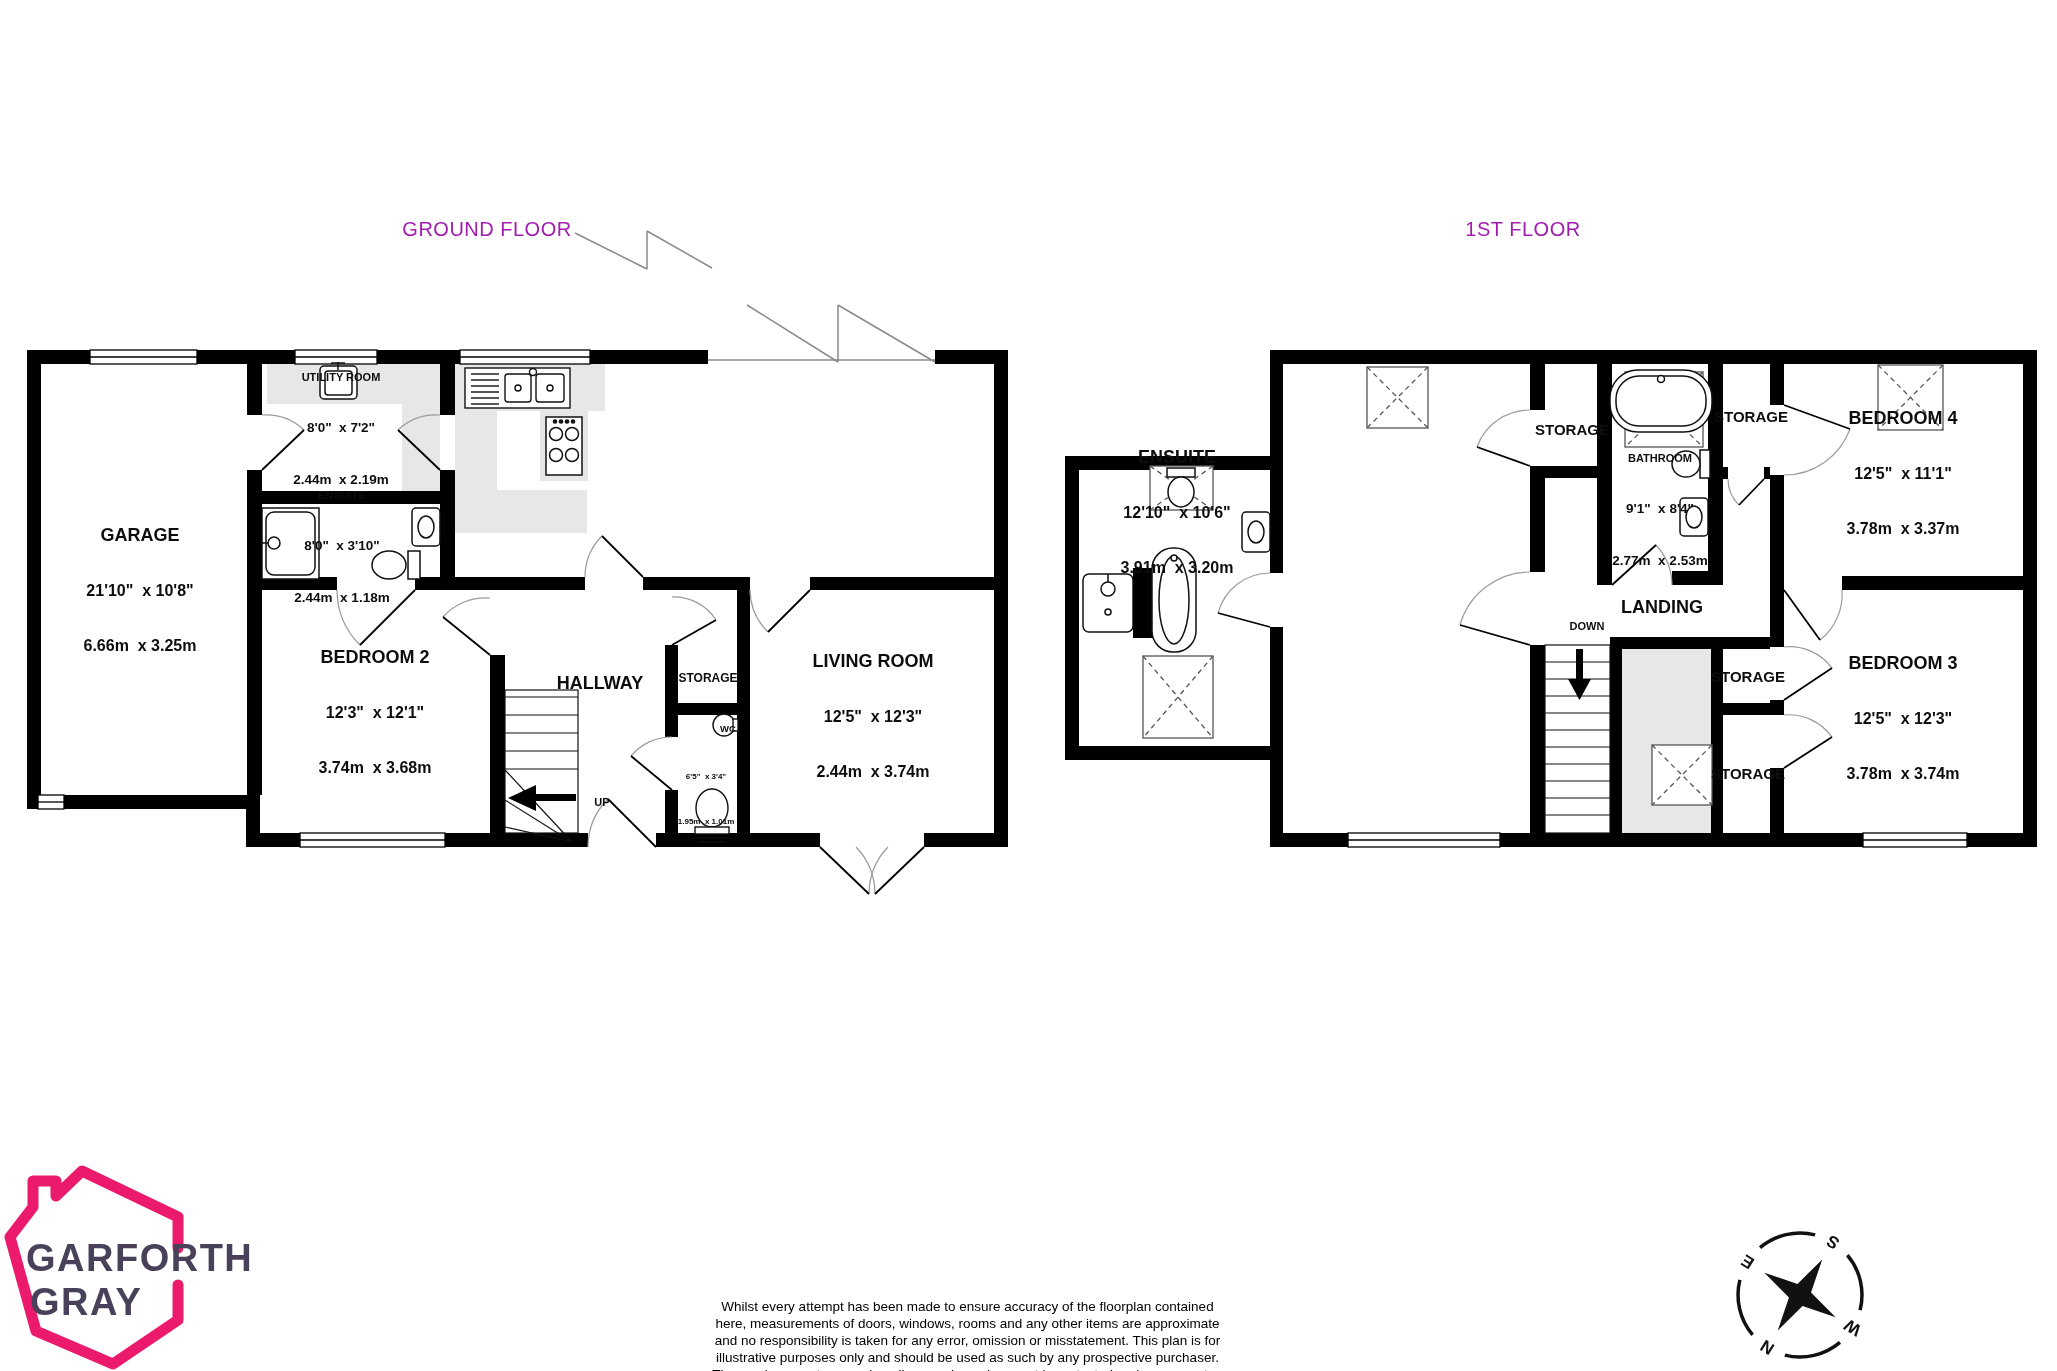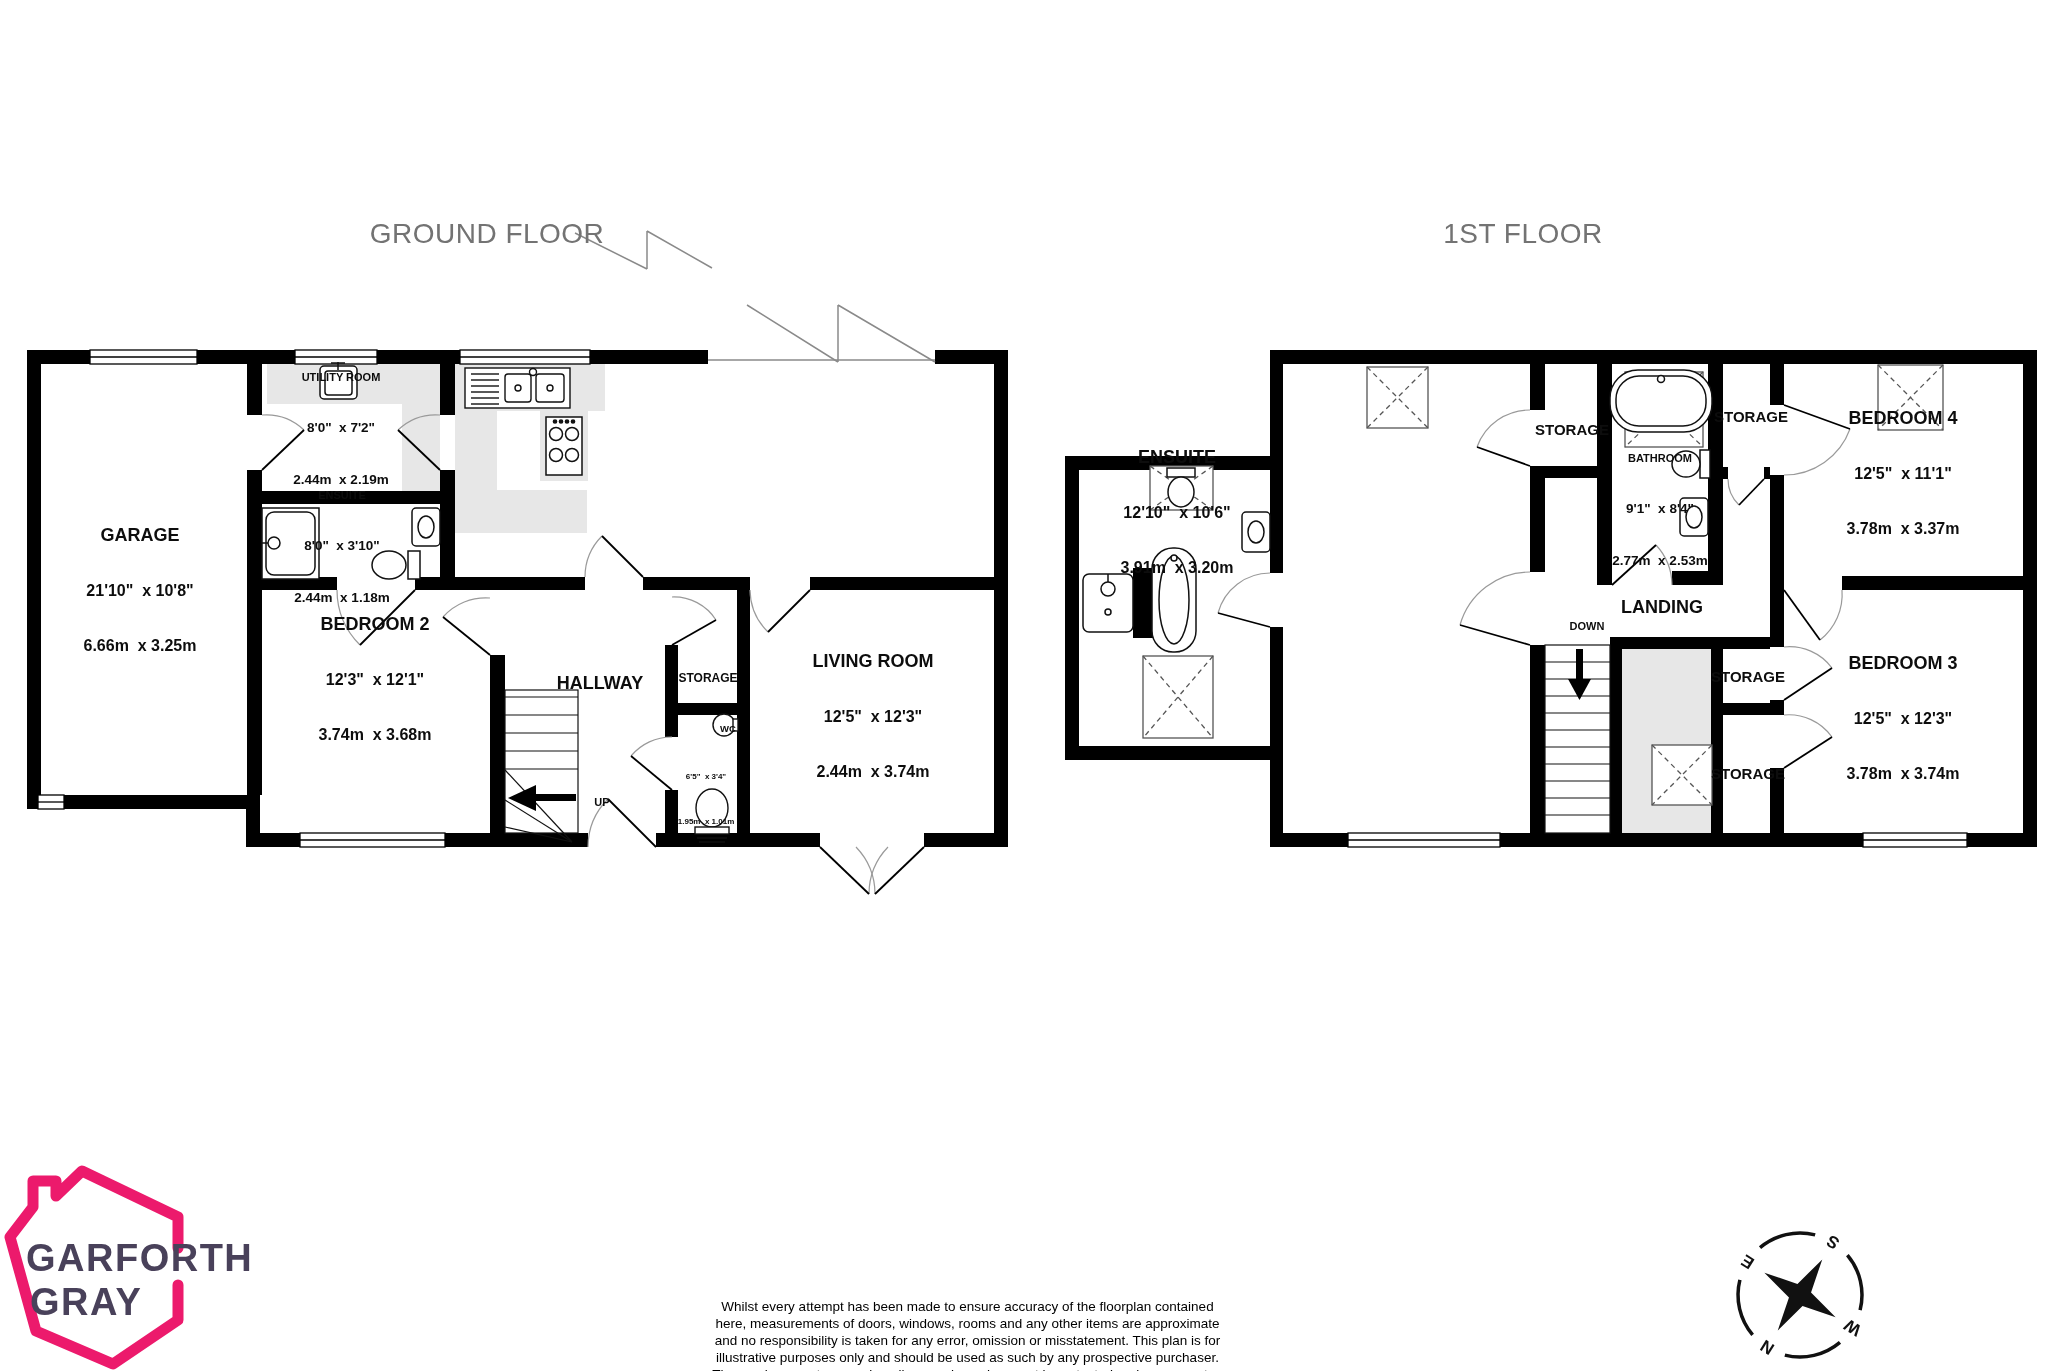--- a/index.html
+++ b/index.html
@@ -1,18 +1,18 @@
 <!DOCTYPE html>
 <html><head>
 <meta charset="utf-8">
 <style>
   html,body{margin:0;padding:0;background:#fff;font-family:"Liberation Sans",sans-serif;}
   #canvas{position:relative;width:2057px;height:1371px;background:#fff;overflow:hidden;}
   #plan-svg{position:absolute;left:0;top:0;}
-  .floor-title{position:absolute;transform:translateX(-50%);font-size:28px;color:#737373;letter-spacing:.5px;white-space:nowrap;}
+  .floor-title{position:absolute;transform:translateX(-50%);font-size:20px;color:#a21caf;letter-spacing:.5px;white-space:nowrap;}
   .room-label{position:absolute;transform:translate(-50%,-50%);text-align:center;color:#0d0d0d;line-height:1.14;white-space:pre-wrap;}
   .rn{font-weight:700;font-size:18px;}
   .rd{font-weight:700;font-size:16px;}
   .sm .rn{font-size:11px;}
   .sm .rd{font-size:13.5px;}
   .xs .rn{font-size:9.5px;padding-left:44px;}
   .xs .rd{font-size:8px;}
   .tag{font-size:12px;font-weight:700;}
   .tag-lg{font-size:15px;font-weight:700;}
   .tiny{font-size:11px;font-weight:700;margin-left:12px;}
@@ -366,21 +366,21 @@
   <div class="room-label sm" style="left:341px;top:430px">
     <div class="rn">UTILITY ROOM</div>
     <div class="rd">8'0"  x 7'2"</div>
     <div class="rd">2.44m  x 2.19m</div>
   </div>
   <div class="room-label sm" style="left:342px;top:548px">
     <div class="rn">ENSUITE</div>
     <div class="rd">8'0"  x 3'10"</div>
     <div class="rd">2.44m  x 1.18m</div>
   </div>
-  <div class="room-label" style="left:375px;top:679px">
+  <div class="room-label" style="left:375px;top:712px">
     <div class="rn">BEDROOM 2</div>
     <div class="rd">12'3"  x 12'1"</div>
     <div class="rd">3.74m  x 3.68m</div>
   </div>
   <div class="room-label" style="left:600px;top:684px">
     <div class="rn">HALLWAY</div>
   </div>
   <div class="room-label" style="left:708px;top:679px">
     <div class="tag">STORAGE</div>
   </div>

